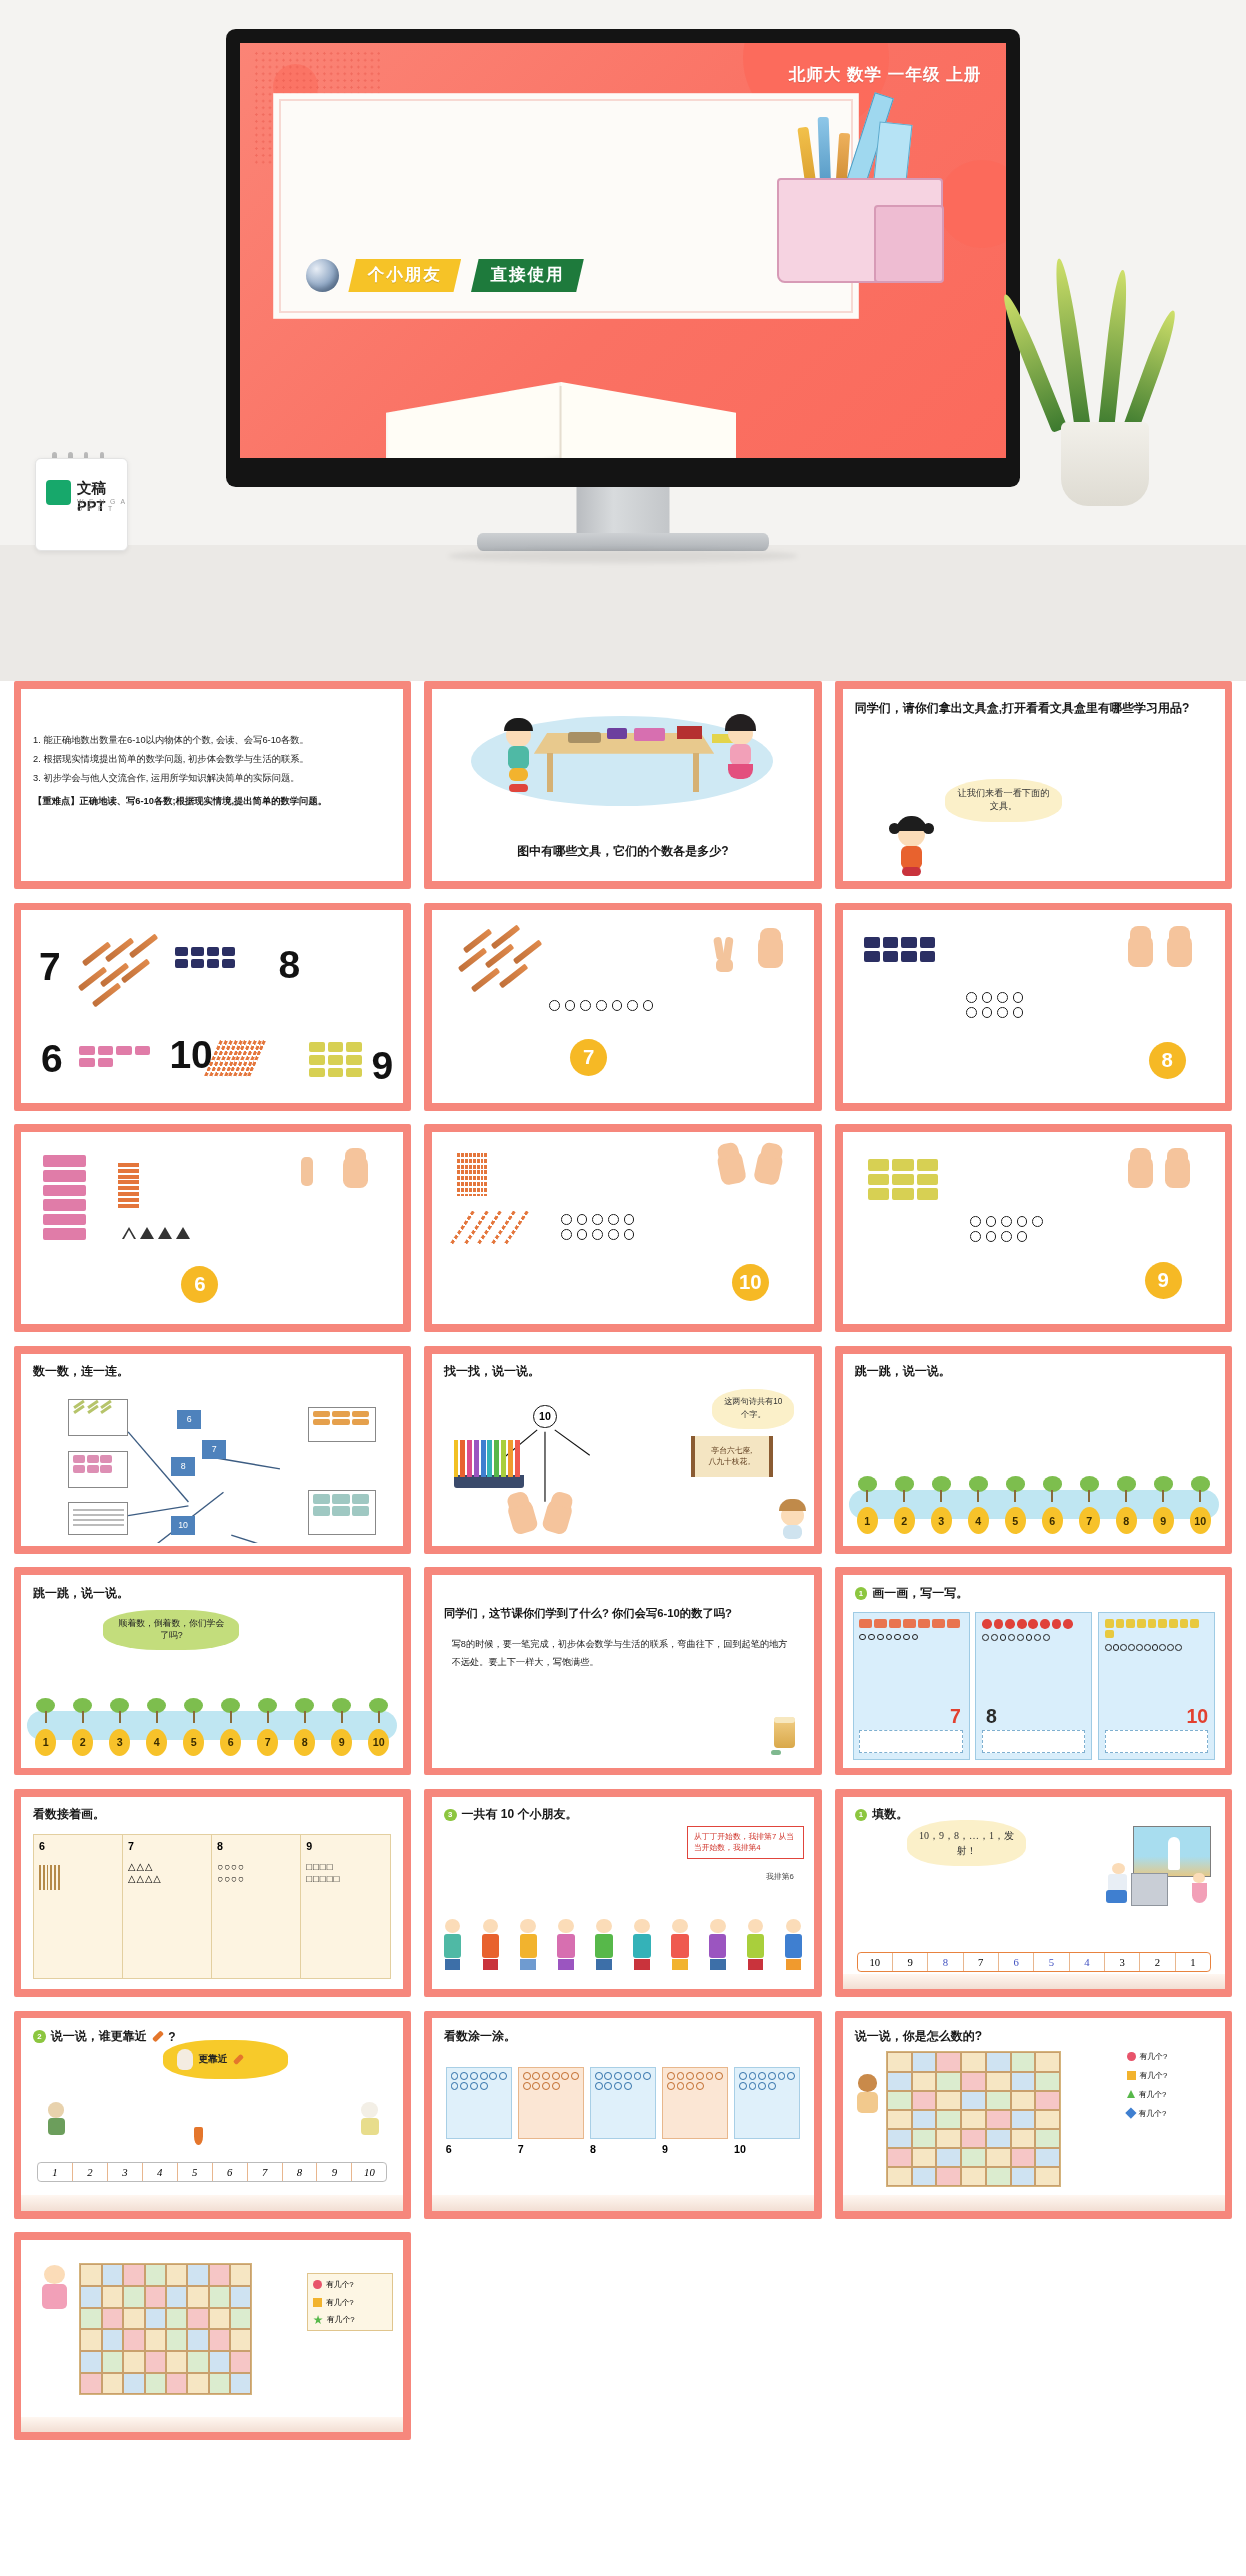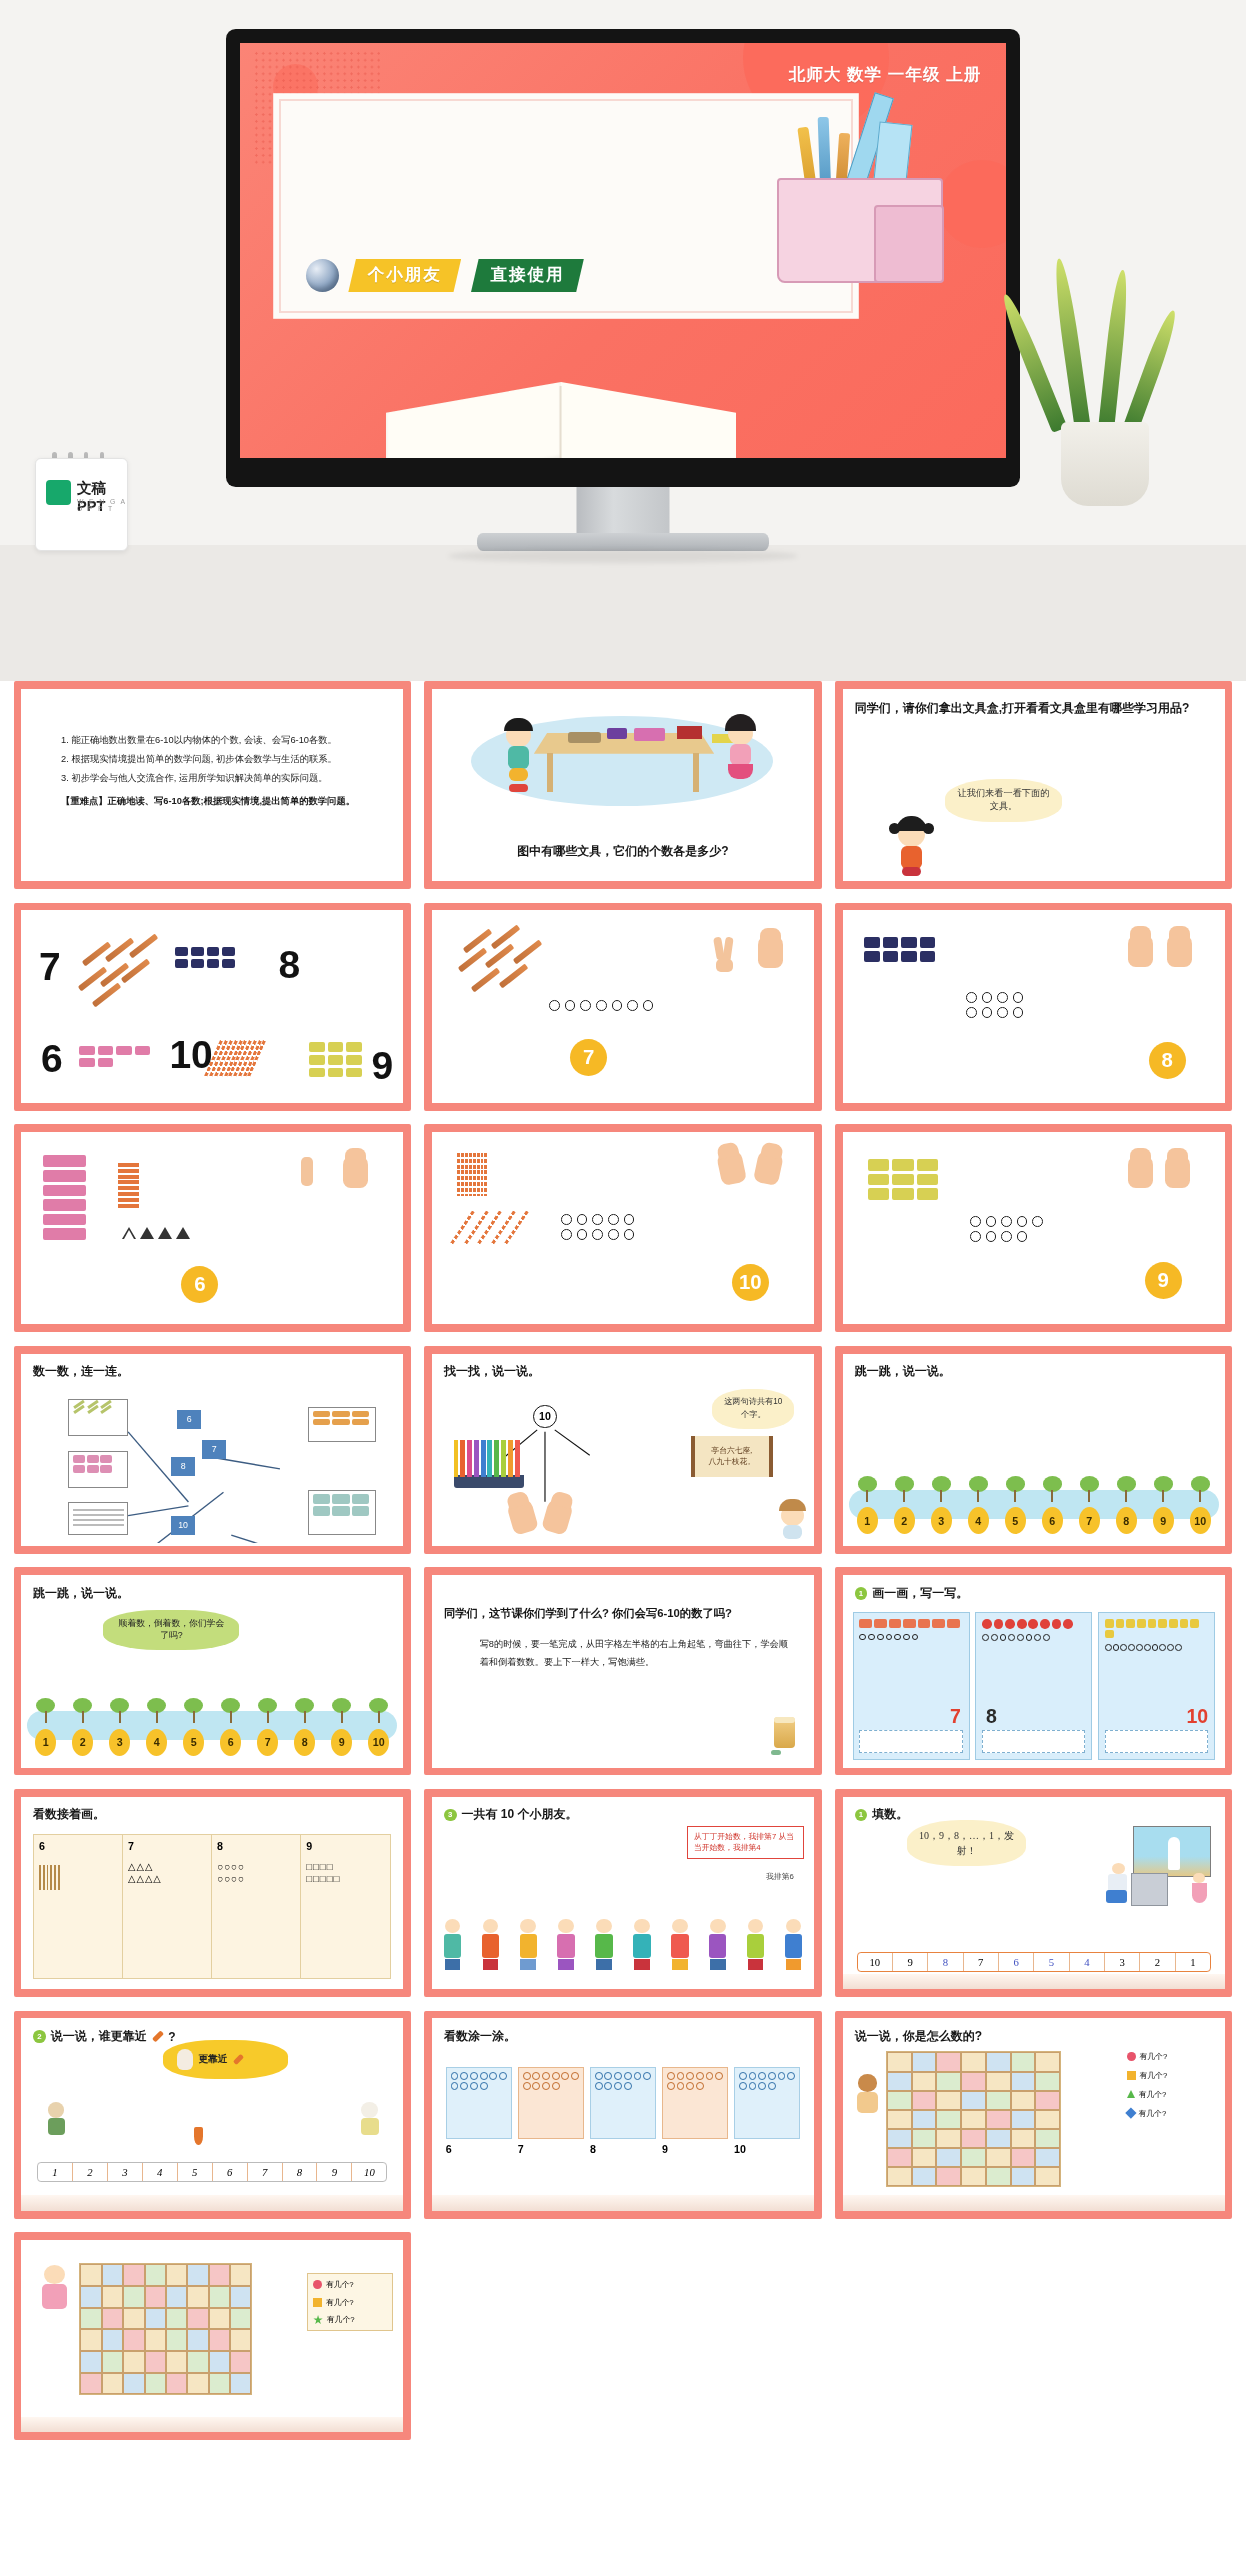--- a/index.html
+++ b/index.html
@@ -84,21 +84,21 @@
   .leaf { position:absolute; bottom:76px; width:15.6px; background:linear-gradient(180deg,#cfe06a,#3c7a2f);
      border-radius:50% 50% 3.9px 3.9px; transform-origin:bottom center; }
 
   
   .grid { position:absolute; left:0; top:681px; width:1246px; padding:0 13.6px; display:grid;
      grid-template-columns:repeat(3,1fr); gap:13.6px 13.6px; }
   .card { position:relative; background:#f6877c; padding:7.8px; border-radius:1.9px; height:208px; }
   .card-in { position:relative; width:100%; height:100%; background:#fff; overflow:hidden; }
 
   .s-title { font-size:12px; font-weight:700; color:#161616; }
-  .s-body { font-size:10.7px; color:#1a1a1a; line-height:1.8;margin-left:28px; }
+  .s-body { font-size:10.7px; color:#1a1a1a; line-height:1.8; }
   .pad { padding:9.7px 11.7px; }
 
   
   .bubble { background:#fbf0c9; border-radius:45% 45% 40% 40%; padding:7.8px 11.7px; font-size:9.2px; color:#333;
      text-align:center; line-height:1.5; position:absolute; }
   .bubble-g { background:#c3dd7c; border-radius:40%; padding:7.8px 13.6px; font-size:9.7px; color:#222; position:absolute; }
   .bubble-y { background:#f7ca2a; border-radius:48%; padding:8.8px 13.6px; font-size:9.7px; color:#222; position:absolute; }
 
   .girl,.boy { position:absolute; }
   .head { position:absolute; border-radius:50%; }
@@ -736,21 +736,21 @@
         </div>
       </div>
     </div>
   </div>
 
 
   <div class="card">
     <div class="card-in pad">
       <div style="padding-top:21.4px"></div>
       <div class="s-title" style="font-size:11.3px">同学们，这节课你们学到了什么? 你们会写6-10的数了吗?</div>
-      <div class="s-body" style="font-size:9.2px;line-height:2.0;margin-top:13.6px;padding:0 7.8px">写8的时候，要一笔完成，从田字格左半格的右上角起笔，弯曲往下，学会顺着和倒着数数。要上下一样大，写饱满些。</div>
+      <div class="s-body" style="font-size:9.2px;line-height:2.0;margin-top:13.6px;padding:0 7.8px">写8的时候，要一笔完成，初步体会数学与生活的联系，弯曲往下，回到起笔的地方不远处。要上下一样大，写饱满些。</div>
       <div style="position:absolute;right:15.6px;bottom:9.7px;width:27px;height:41px">
         <div style="width:21.4px;height:31px;background:linear-gradient(180deg,#f2cf87,#d9a84a);border-radius:3.9px;margin-left:2.9px"></div>
         <div style="width:21.4px;height:5.8px;background:#f7e8c0;border-radius:2.9px;margin:-31px 0 0 2.9px"></div>
         <div style="width:9.7px;height:4.9px;background:#7fb88f;border-radius:2.9px;margin-top:27px"></div>
       </div>
     </div>
   </div>
 
   <div class="card">
     <div class="card-in pad">

